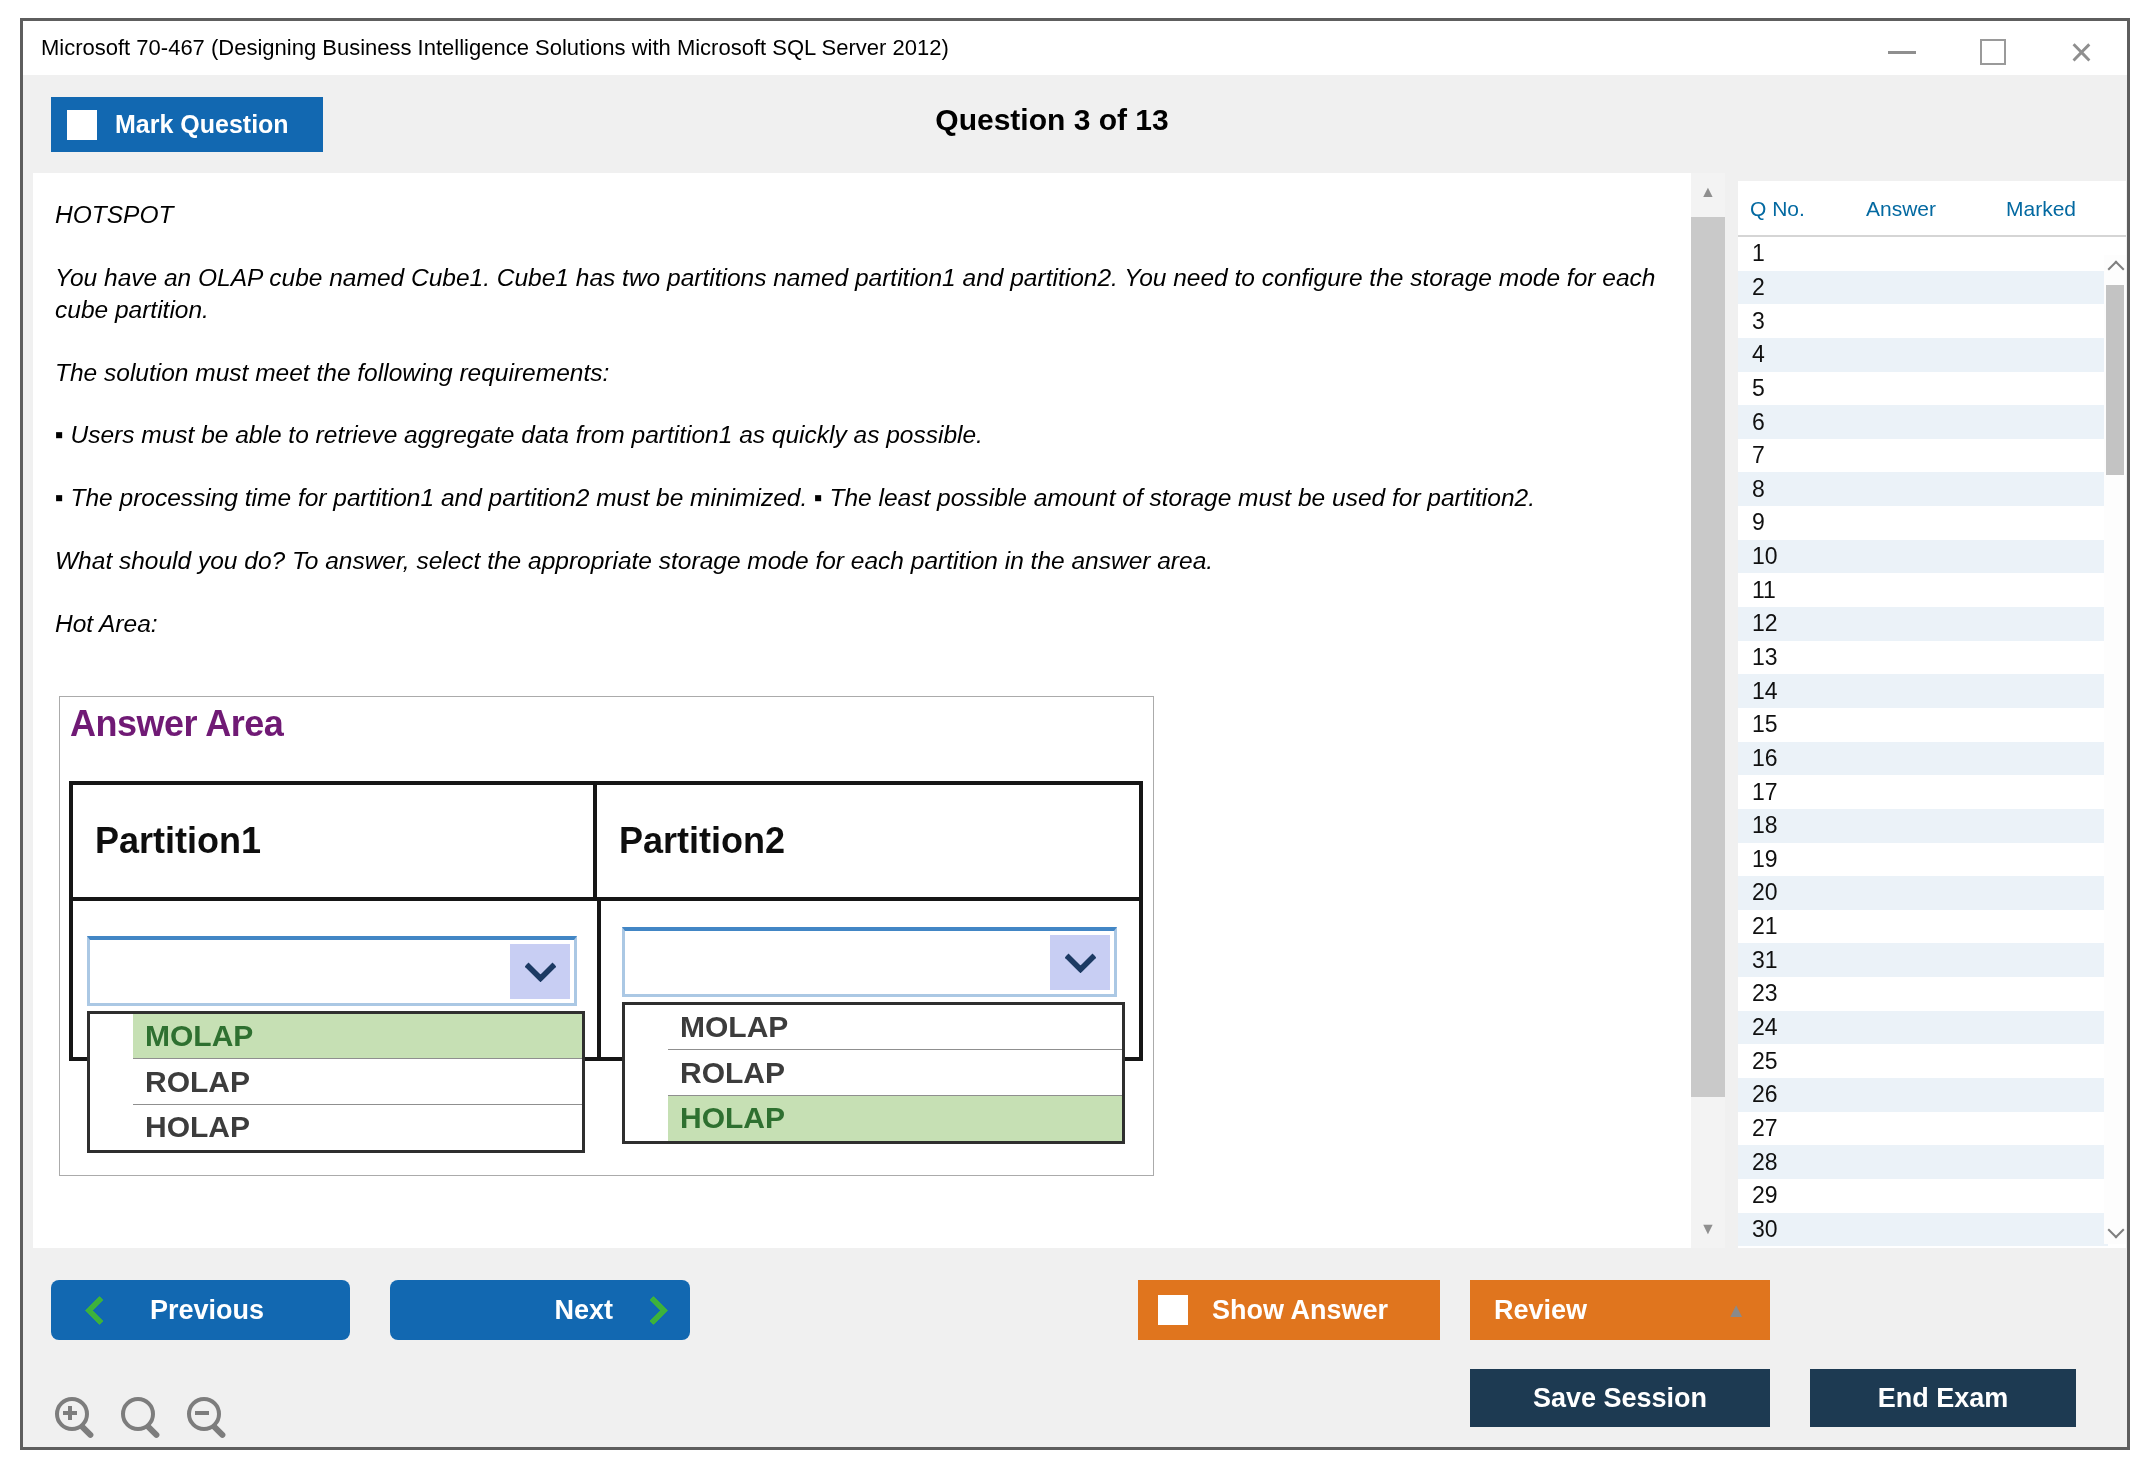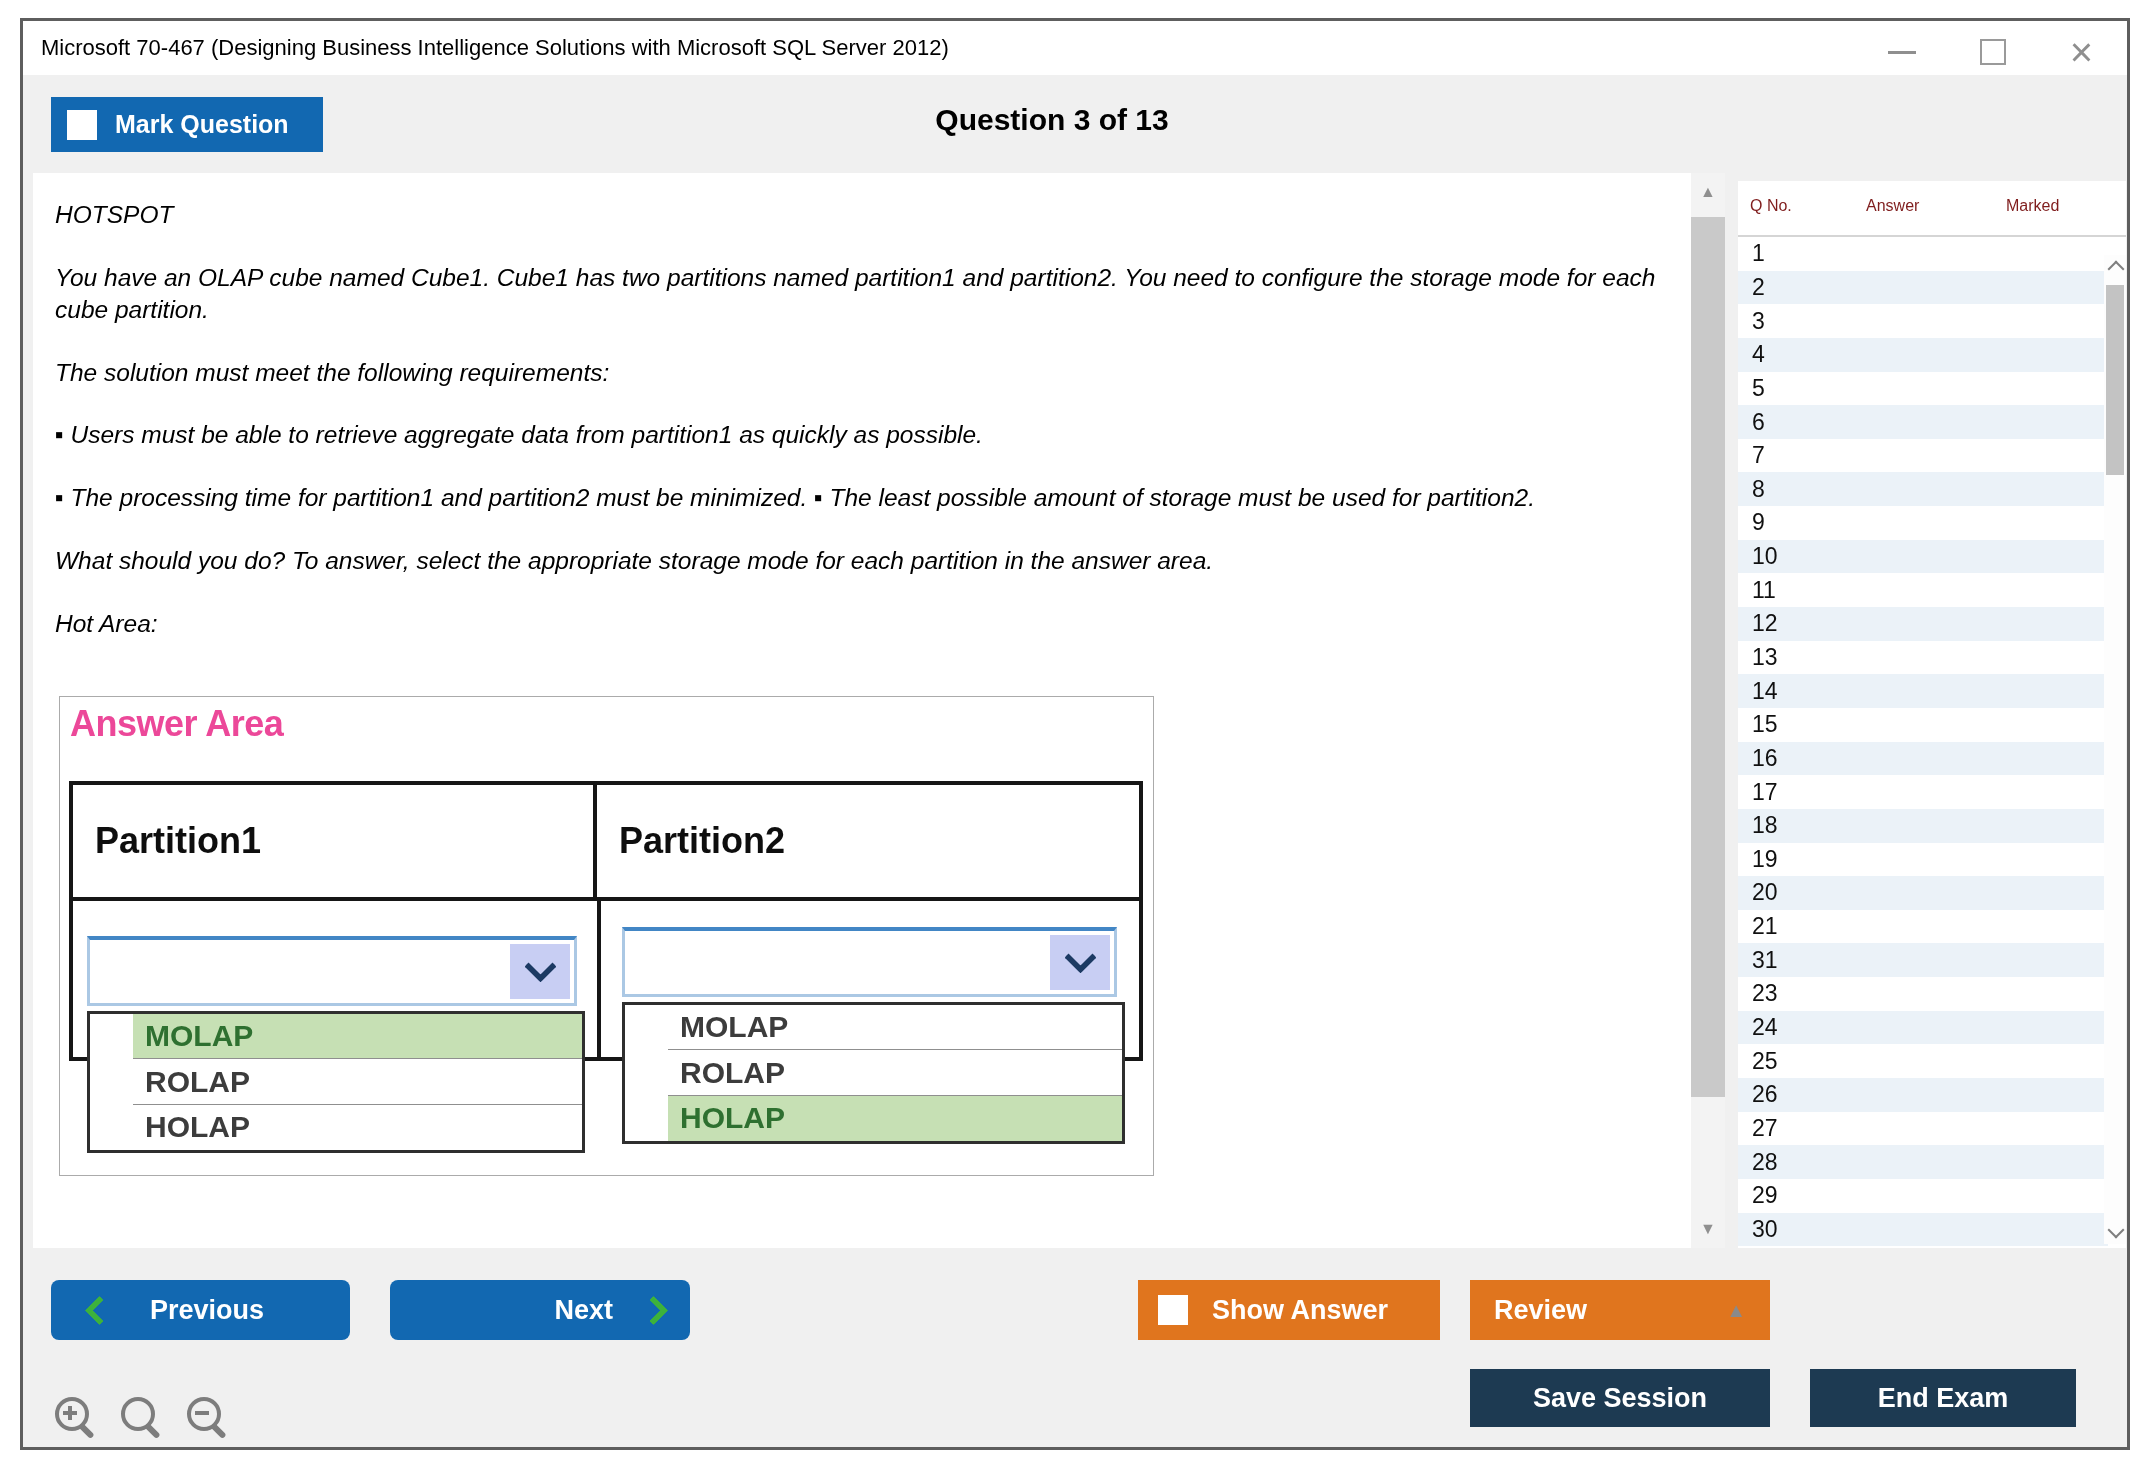--- a/index.html
+++ b/index.html
@@ -25,21 +25,21 @@
                font-size:30px; font-weight:bold; color:#000;padding-left:44px; }
 
   
   .question-panel { position:absolute; left:10px; top:152px; width:1658px; height:1075px;
                     background:#ffffff; box-sizing:border-box; padding:26px 24px 0 22px; overflow:hidden; }
   .para { font-size:24.5px; color:#000; line-height:1.3; margin:0 0 31px 0;font-style:italic; }
 
   
   .answer-box { position:relative; width:1095px; height:480px; margin-top:56px; margin-left:4px;
                 border:1px solid #ababab; box-sizing:border-box; background:#fff; }
-  .aa-title { position:absolute; left:10px; top:6px; font-size:36px; font-weight:bold; color:#ec4899; letter-spacing:-0.5px; }
+  .aa-title { position:absolute; left:10px; top:6px; font-size:36px; font-weight:bold; color:#701a75; letter-spacing:-0.5px; }
   .aa-head { position:absolute; left:9px; top:84px; width:1074px; height:120px; border:4px solid #161616;
              box-sizing:border-box; display:flex; background:#fff; }
   .aa-head .hcell { flex:0 0 524px; border-right:4px solid #161616; display:flex; align-items:center;
                     padding-left:22px; font-size:36px; font-weight:bold; color:#0e0e0e; box-sizing:border-box; }
   .aa-head .hcell.last { flex:1; border-right:none; }
   .aa-body { position:absolute; left:9px; top:204px; width:1074px; height:160px; border:4px solid #161616;
              border-top:none; box-sizing:border-box; background:#fff; }
   .aa-divider { position:absolute; left:524px; top:0; bottom:0; width:4px; background:#161616; }
 
   .combo { position:absolute; background:#ffffff; border:3px solid #abc8e4; border-top:4px solid #4286c5; box-sizing:border-box; }
@@ -60,21 +60,21 @@
   .opt.selected { background:#c6e0b4; color:#2e7030; }
 
   
   .main-scrollbar { position:absolute; left:1668px; top:152px; width:34px; height:1075px; background:#f3f3f3; }
   .msb-arrow { position:absolute; left:0; right:0; text-align:center; color:#8f8f8f; font-size:16px; }
   .msb-up { top:10px; } .msb-down { bottom:10px; }
   .msb-thumb { position:absolute; left:0; right:0; top:44px; height:880px; background:#c9c9c9; }
 
   
   .sidebar { position:absolute; left:1715px; top:160px; width:388px; height:1067px; background:#ffffff; }
-  .sb-head { position:relative; height:54px; border-bottom:2px solid #d5d5d5; font-size:16px; color:#7f1d1d; }
+  .sb-head { position:relative; height:54px; border-bottom:2px solid #d5d5d5; font-size:21px; color:#0369a1; }
   .sb-head span { position:absolute; top:16px; }
   .sb-h-qno { left:12px; } .sb-h-answer { left:128px; } .sb-h-marked { left:268px; }
   .sb-rows { position:absolute; top:56px; left:0; right:18px; bottom:2px; display:flex; flex-direction:column; }
   .qrow { flex:1; display:flex; align-items:center; padding-left:14px; font-size:23px; color:#101010; }
   .qrow:nth-child(even) { background:#ebf2f8; }
   .side-scroll { position:absolute; right:0; top:74px; bottom:4px; width:22px; background:#fdfdfd; }
   .ss-chev { width:10px; height:10px; border-right:2px solid #7f7f7f; border-bottom:2px solid #7f7f7f; }
   .ss-up { position:absolute; top:8px; left:6px; transform:rotate(-135deg); }
   .ss-down { position:absolute; bottom:8px; left:6px; transform:rotate(45deg); }
   .ss-thumb { position:absolute; top:30px; left:2px; right:2px; height:190px; background:#c3c3c3; }

